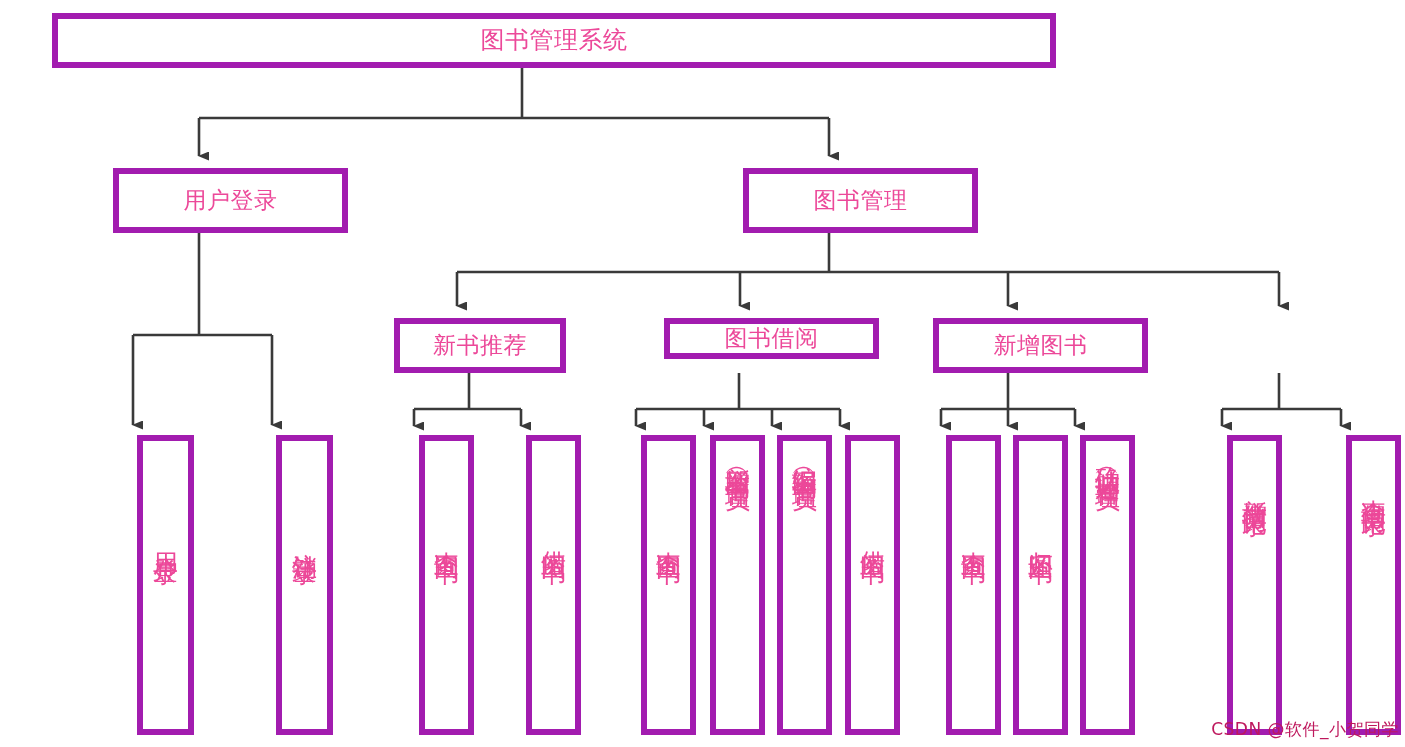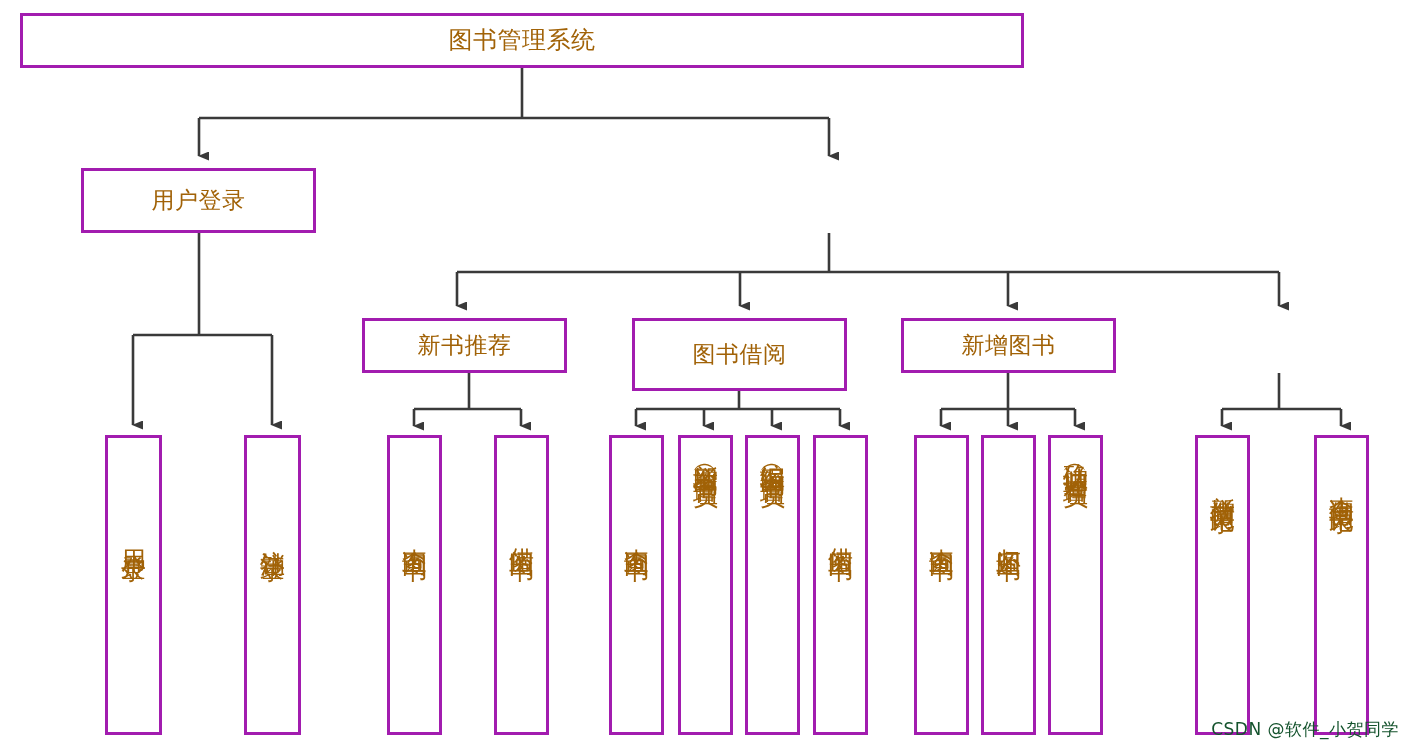--- a/index.html
+++ b/index.html
@@ -22,25 +22,26 @@
     position: absolute;
     left: 0;
     top: 0;
     width: 1405px;
     height: 747px;
   }
   .node {
     position: absolute;
     box-sizing: border-box;
     background: #ffffff;
-    border: 3px solid #a21caf;
+    border: 6px solid #a21caf;
     display: flex;
     align-items: center;
     justify-content: center;
-    color: #a16207;
+    color: #ec4899;
+    margin-left: 32px;
   }
   .node-label {
     display: block;
     text-align: center;
     line-height: 1.18;
     white-space: pre;
   }
   .node.horizontal .node-label {
     font-size: 23px;
     letter-spacing: 0.5px;
@@ -57,21 +58,21 @@
     line-height: 1;
   }
   .node.root .node-label {
     font-size: 24px;
   }
   #watermark {
     position: absolute;
     right: 6px;
     bottom: 6px;
     font-size: 17px;
-    color: #14532d;
+    color: #be185d;
     letter-spacing: 0.5px;
     white-space: nowrap;
     user-select: none;
     pointer-events: none;
   }
 </style>
 </head>
 <body>
 
 <div id="diagram-root">
@@ -128,25 +129,28 @@
     </g>
   </svg>
 
   <div class="node horizontal root" style="left:20px; top:13px; width:1004px; height:55px;">
     <span class="node-label">图书管理系统</span>
   </div>
 
   <div class="node horizontal" style="left:81px; top:168px; width:235px; height:65px;">
     <span class="node-label">用户登录</span>
   </div>
-
-  <div class="node horizontal" style="left:362px; top:318px; width:205px; height:55px;">
+  <div class="node horizontal" style="left:711px; top:168px; width:235px; height:65px;">
+    <span class="node-label">图书管理</span>
+  </div>
+
+  <div class="node horizontal" style="left:362px; top:318px; width:172px; height:55px;">
     <span class="node-label">新书推荐</span>
   </div>
-  <div class="node horizontal" style="left:632px; top:318px; width:215px; height:73px;">
+  <div class="node horizontal" style="left:632px; top:318px; width:215px; height:41px;">
     <span class="node-label">图书借阅</span>
   </div>
   <div class="node horizontal" style="left:901px; top:318px; width:215px; height:55px;">
     <span class="node-label">新增图书</span>
   </div>
 
   <div class="node vertical" style="left:105px; top:435px; width:57px; height:300px; padding-top:92px;">
     <span class="node-label">用户登录</span>
   </div>
   <div class="node vertical" style="left:244px; top:435px; width:57px; height:300px; padding-top:92px;">

